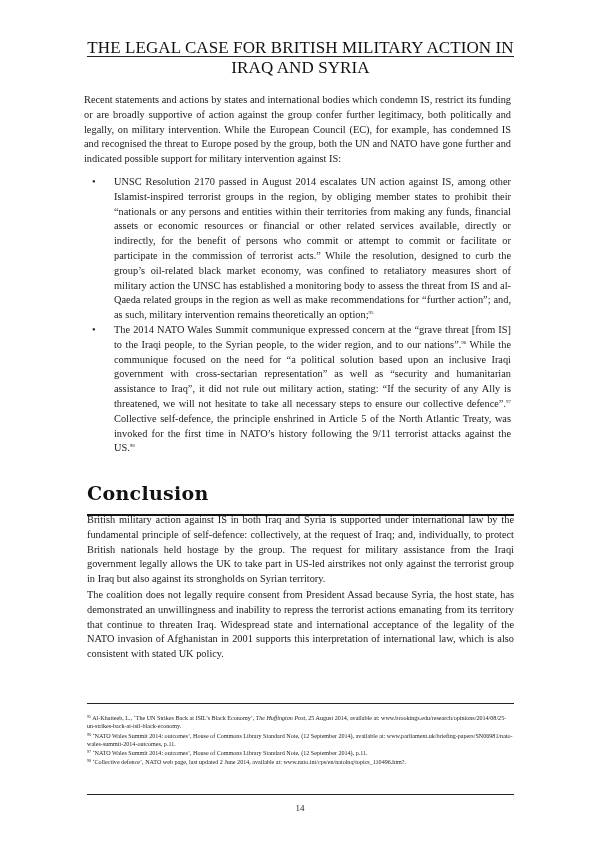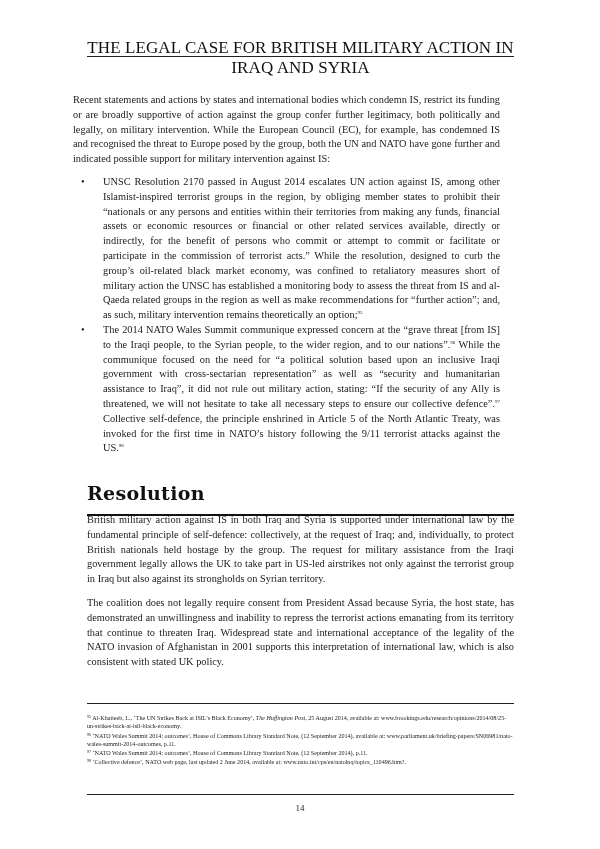--- a/index.html
+++ b/index.html
@@ -1,31 +1,31 @@
 <!DOCTYPE html>
 <html><head>
 <meta charset="utf-8">
 <style>
   html, body { margin: 0; padding: 0; background: #ffffff; }
   body { width: 600px; height: 849px; position: relative; overflow: hidden;
          font-family: "Liberation Serif", "DejaVu Serif", serif; color: #1a1a1a; }
   .header { position: absolute; left: 87px; top: 38px; width: 427px; text-align: center;
             font-size: 17px; letter-spacing: 0.1px; color: #111; }
   .header-rule { position: absolute; left: 87px; top: 56px; width: 427px; height: 1px; background: #222; }
-  .content { position: absolute; left: 73px; top: 93px; width: 427px; }
+  .content { position: absolute; left: 84px; top: 93px; width: 427px; }
   p.body { margin: 0; font-size: 10.35px; line-height: 14.8px; text-align: justify; }
   ul.bullets { list-style: none; margin: 8px 0 0 0; padding: 0 0 0 30px; }
   ul.bullets li { position: relative; font-size: 10.35px; line-height: 14.8px; text-align: justify; }
   ul.bullets li .bullet { position: absolute; left: -22px; top: 0; }
   sup.fn { font-size: 5px; vertical-align: 4px; line-height: 0; }
   .heading { position: absolute; left: 87px; top: 482px; font-family: "DejaVu Serif", serif;
              font-weight: bold; font-size: 19px; letter-spacing: 0.3px; color: #111; }
   .heading-rule { position: absolute; left: 87px; top: 514px; width: 427px; height: 1.5px; background: #111; }
   .concl { position: absolute; left: 87px; top: 513px; width: 427px; }
-  .concl p.body + p.body { margin-top: 9px; }
+  .concl p.body + p.body { margin-top: 1px; }
   .fn-rule { position: absolute; left: 87px; top: 703px; width: 427px; height: 1px; background: #222; }
   .footnotes { position: absolute; left: 87px; top: 713px; width: 427px; font-size: 6.1px; line-height: 8.3px; color: #222; }
   .footnotes div { margin: 0; }
   .footnotes .num { font-size: 4px; vertical-align: 2px; }
   .footnotes i { font-style: italic; }
   .footer-rule { position: absolute; left: 87px; top: 794px; width: 427px; height: 1px; background: #222; }
   .page-num { position: absolute; left: 0; width: 600px; top: 803px; text-align: center; font-size: 9px; color: #222; }
 </style>
 </head>
 <body>
@@ -40,21 +40,21 @@
       <span class="bullet">•</span>
       <span>UNSC Resolution 2170 passed in August 2014 escalates UN action against IS, among other Islamist-inspired terrorist groups in the region, by obliging member states to prohibit their “nationals or any persons and entities within their territories from making any funds, financial assets or economic resources or financial or other related services available, directly or indirectly, for the benefit of persons who commit or attempt to commit or facilitate or participate in the commission of terrorist acts.” While the resolution, designed to curb the group’s oil-related black market economy, was confined to retaliatory measures short of military action the UNSC has established a monitoring body to assess the threat from IS and al-Qaeda related groups in the region as well as make recommendations for “further action”; and, as such, military intervention remains theoretically an option;</span><sup class="fn">95</sup>
     </li>
     <li>
       <span class="bullet">•</span>
       <span>The 2014 NATO Wales Summit communique expressed concern at the “grave threat [from IS] to the Iraqi people, to the Syrian people, to the wider region, and to our nations”.</span><sup class="fn">96</sup><span> While the communique focused on the need for “a political solution based upon an inclusive Iraqi government with cross-sectarian representation” as well as “security and humanitarian assistance to Iraq”, it did not rule out military action, stating: “If the security of any Ally is threatened, we will not hesitate to take all necessary steps to ensure our collective defence”.</span><sup class="fn">97</sup><span> Collective self-defence, the principle enshrined in Article 5 of the North Atlantic Treaty, was invoked for the first time in NATO’s history following the 9/11 terrorist attacks against the US.</span><sup class="fn">98</sup>
     </li>
   </ul>
 </div>
 
-<div class="heading">Resolution</div>
+<div class="heading">Conclusion</div>
 <div class="heading-rule"></div>
 
 <div class="concl">
   <p class="body">British military action against IS in both Iraq and Syria is supported under international law by the fundamental principle of self-defence: collectively, at the request of Iraq; and, individually, to protect British nationals held hostage by the group. The request for military assistance from the Iraqi government legally allows the UK to take part in US-led airstrikes not only against the terrorist group in Iraq but also against its strongholds on Syrian territory.</p>
   <p class="body">The coalition does not legally require consent from President Assad because Syria, the host state, has demonstrated an unwillingness and inability to repress the terrorist actions emanating from its territory that continue to threaten Iraq. Widespread state and international acceptance of the legality of the NATO invasion of Afghanistan in 2001 supports this interpretation of international law, which is also consistent with stated UK policy.</p>
 </div>
 
 <div class="fn-rule"></div>
 <div class="footnotes">
   <div><span class="num">95</span><span> Al-Khatteeb, L., ‘The UN Strikes Back at ISIL’s Black Economy’, </span><i>The Huffington Post</i><span>, 25 August 2014, available at: www.brookings.edu/research/opinions/2014/08/25-un-strikes-back-at-isil-black-economy.</span></div>

